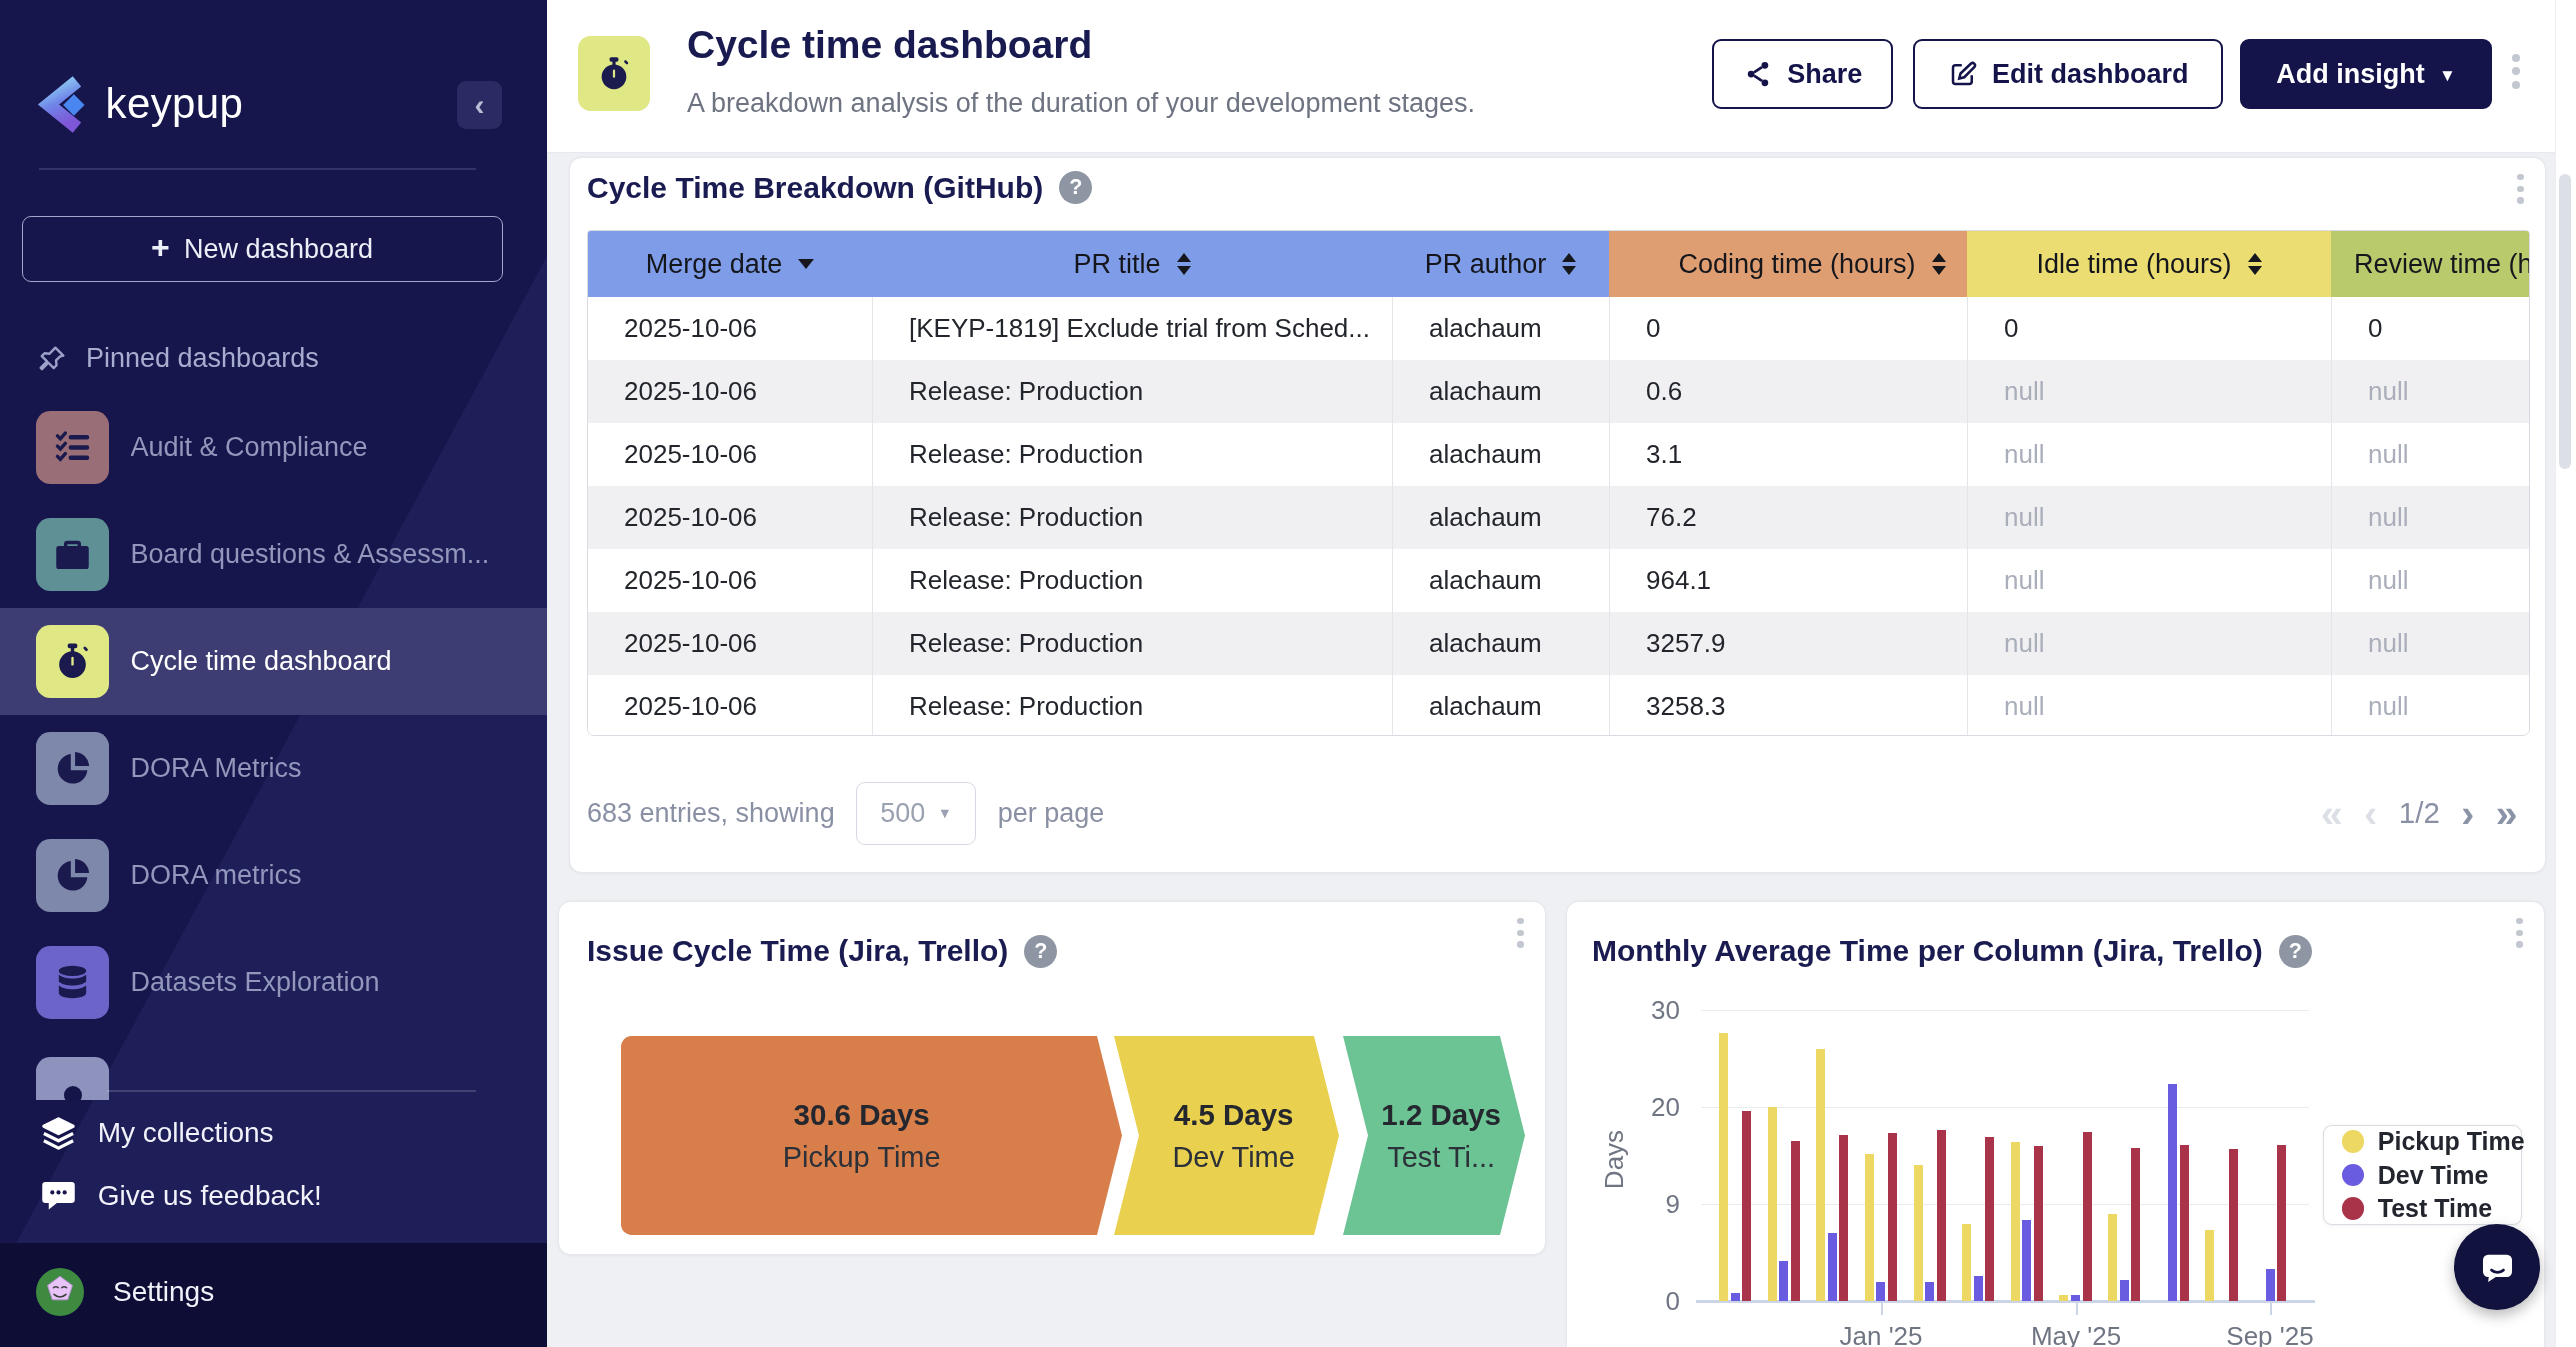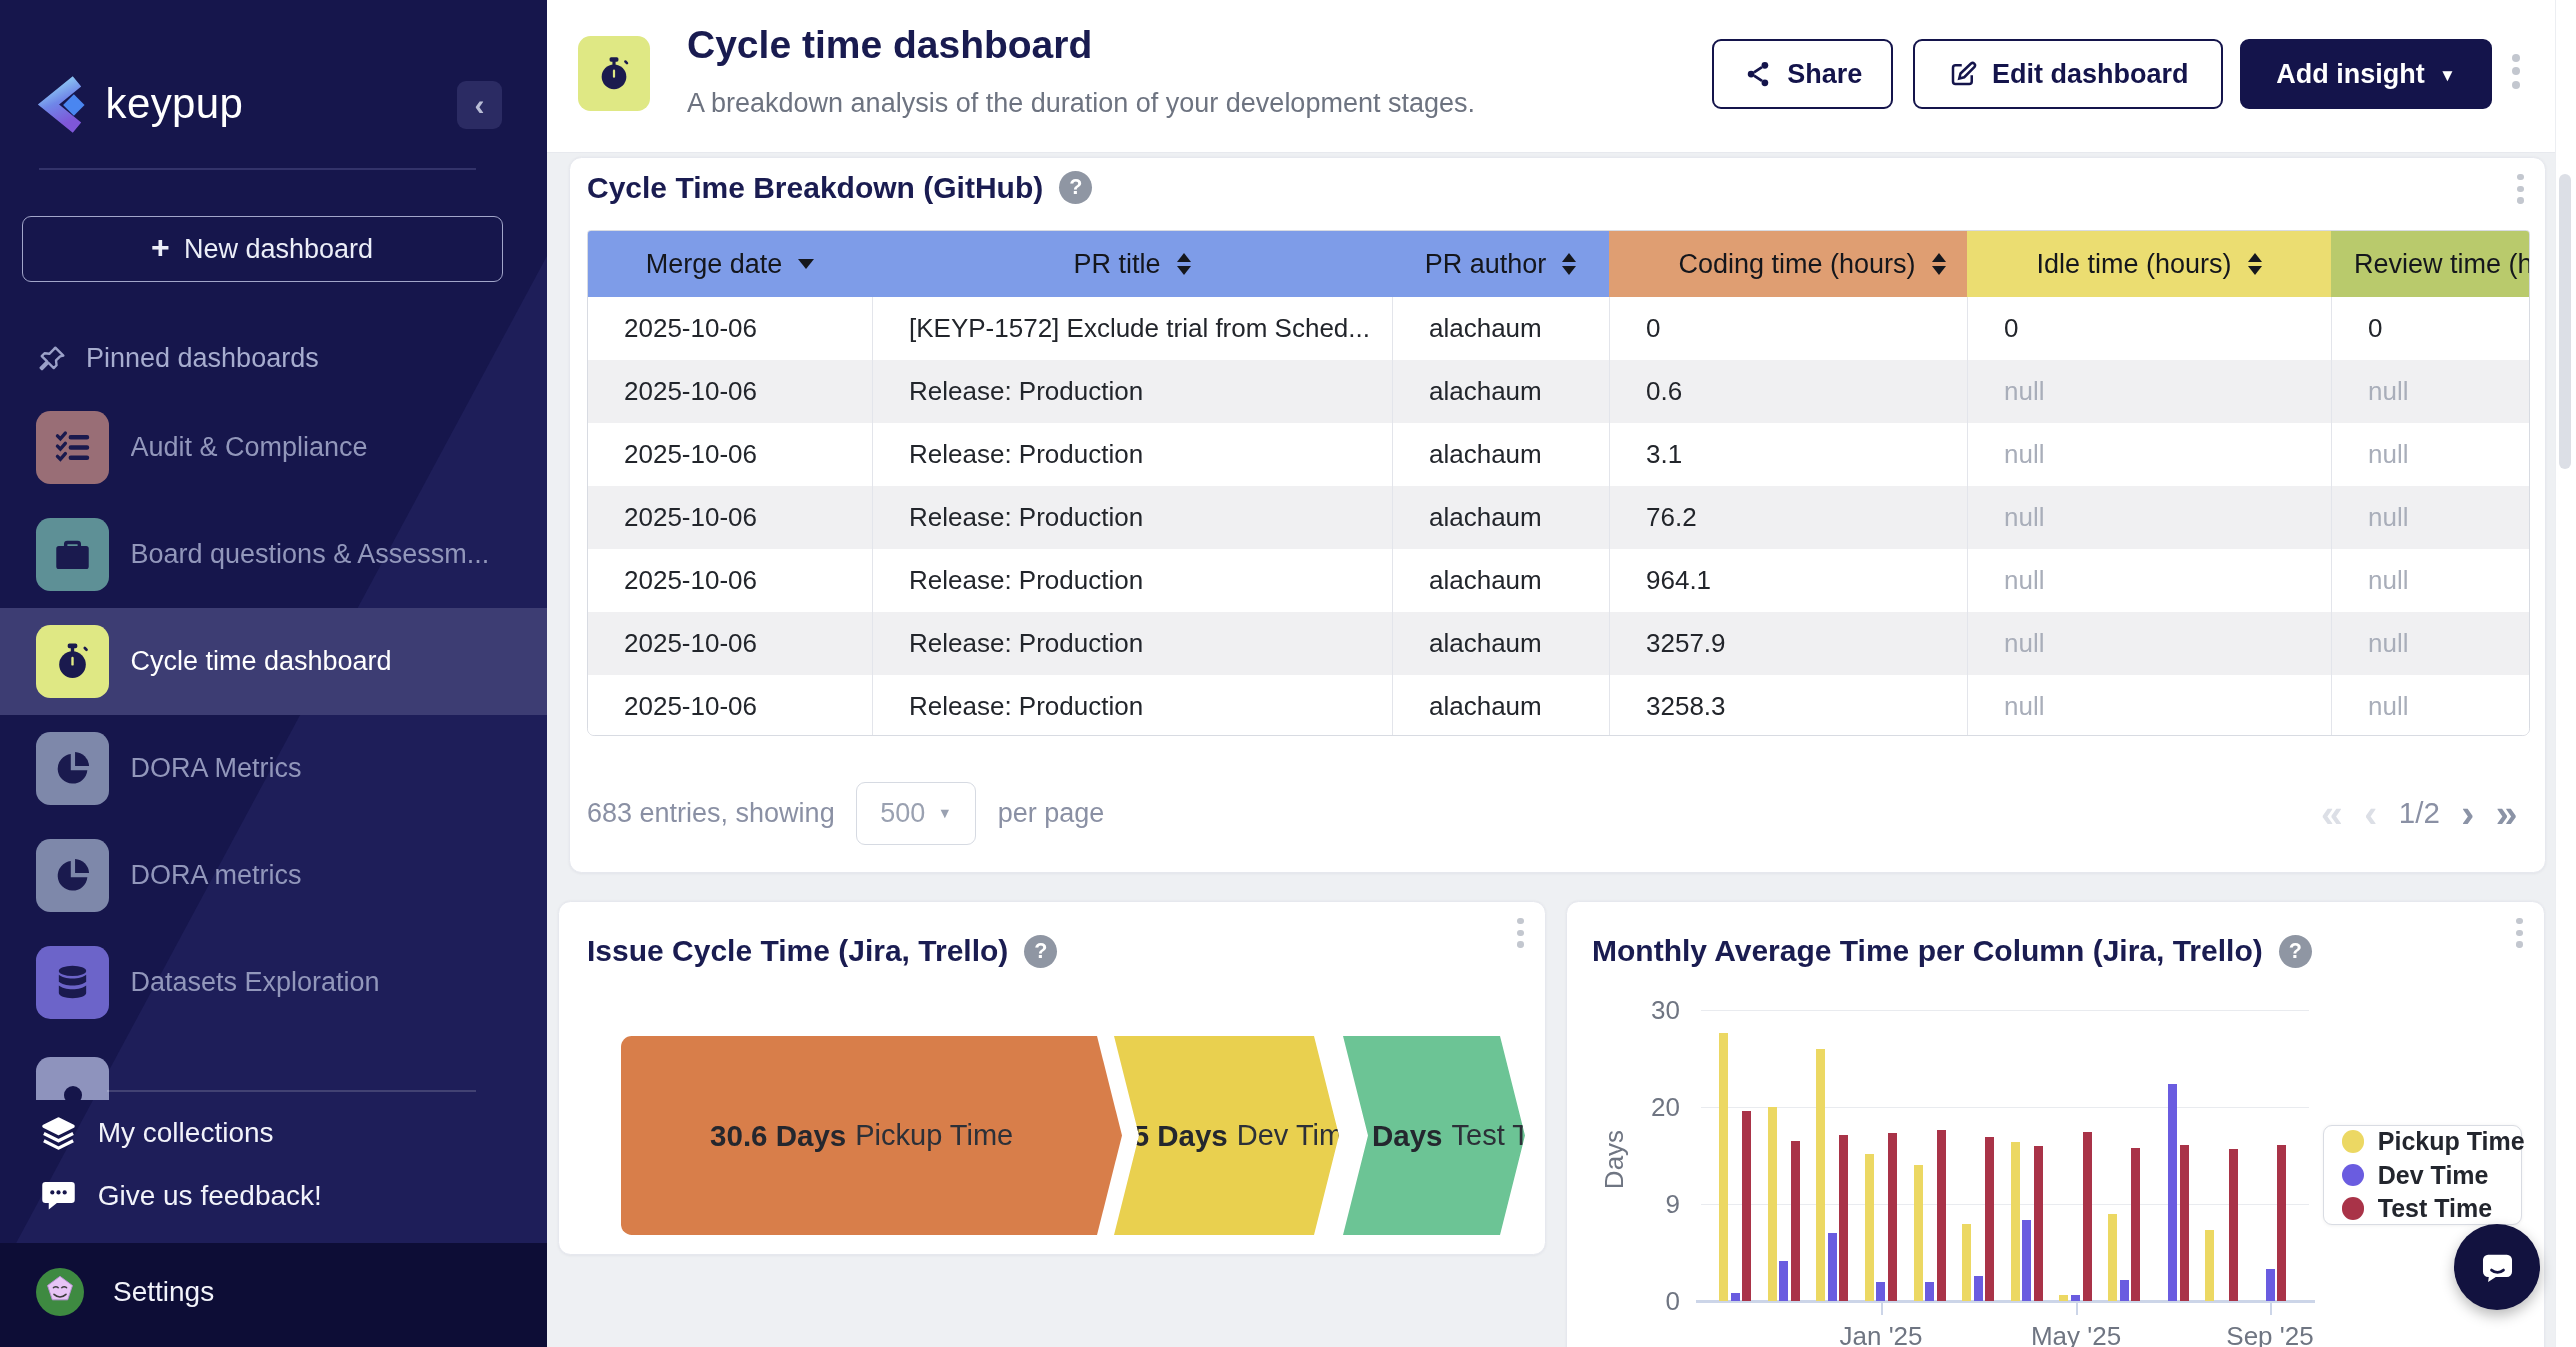--- a/index.html
+++ b/index.html
@@ -100,21 +100,21 @@
   .pg-select .caret { font-size:14.3px; }
   .pg-nav { margin-left:auto; display:flex; align-items:center; gap:21.5px; padding-right:12.5px; }
   .pg-chevron { font-size:39px; font-weight:700; line-height:1; cursor:pointer; }
   .pg-chevron.disabled { color:#dcdfe6; }
   .pg-chevron.active { color:#8b93a6; }
   .pg-page { font-size:29.5px; color:#8a90a4; }
 
   
   #funnel-card { left:558px; top:901px; width:988px; height:354px; }
   #funnel-card .card-head { left:28px; top:32px; }
-  .funnel-seg { position:absolute; top:134px; height:199px; display:flex; flex-direction:row; align-items:center;
+  .funnel-seg { position:absolute; top:134px; height:199px; display:flex; flex-direction:column; align-items:center;
     justify-content:center; gap:9px; }
   .seg-0 { left:62px; width:501px; border-radius:10.7px; padding-right:19.7px;
     clip-path:polygon(0 0, calc(100% - 25px) 0, 100% 50%, calc(100% - 25px) 100%, 0 100%); }
   .seg-1 { left:555px; width:225px; padding-left:14.3px;
     clip-path:polygon(0 0, calc(100% - 25px) 0, 100% 50%, calc(100% - 25px) 100%, 0 100%, 25px 50%); }
   .seg-2 { left:784px; width:182px; padding-left:14.3px;
     clip-path:polygon(0 0, calc(100% - 25px) 0, 100% 50%, calc(100% - 25px) 100%, 0 100%, 25px 50%); }
   .seg-value { font-size:29.5px; font-weight:700; color:#24272e; white-space:nowrap; }
   .seg-label { font-size:29px; color:#2c3038; white-space:nowrap; }
 
@@ -371,21 +371,21 @@
             </span>
         </div>
         <div class="th c5" style="background: rgb(185, 202, 108);">
           <span>Review time (hours)</span>
 
         </div>
       </div>
       <div class="tbody" id="tbody">
           <div class="tr">
             <div class="td c0">2025-10-06</div>
-            <div class="td c1">[KEYP-1572] Exclude trial from Sched...</div>
+            <div class="td c1">[KEYP-1819] Exclude trial from Sched...</div>
             <div class="td c2">alachaum</div>
             <div class="td c3">0</div>
             <div class="td c4">0</div>
             <div class="td c5">0</div>
           </div>
           <div class="tr">
             <div class="td c0">2025-10-06</div>
             <div class="td c1">Release: Production</div>
             <div class="td c2">alachaum</div>
             <div class="td c3">0.6</div>

